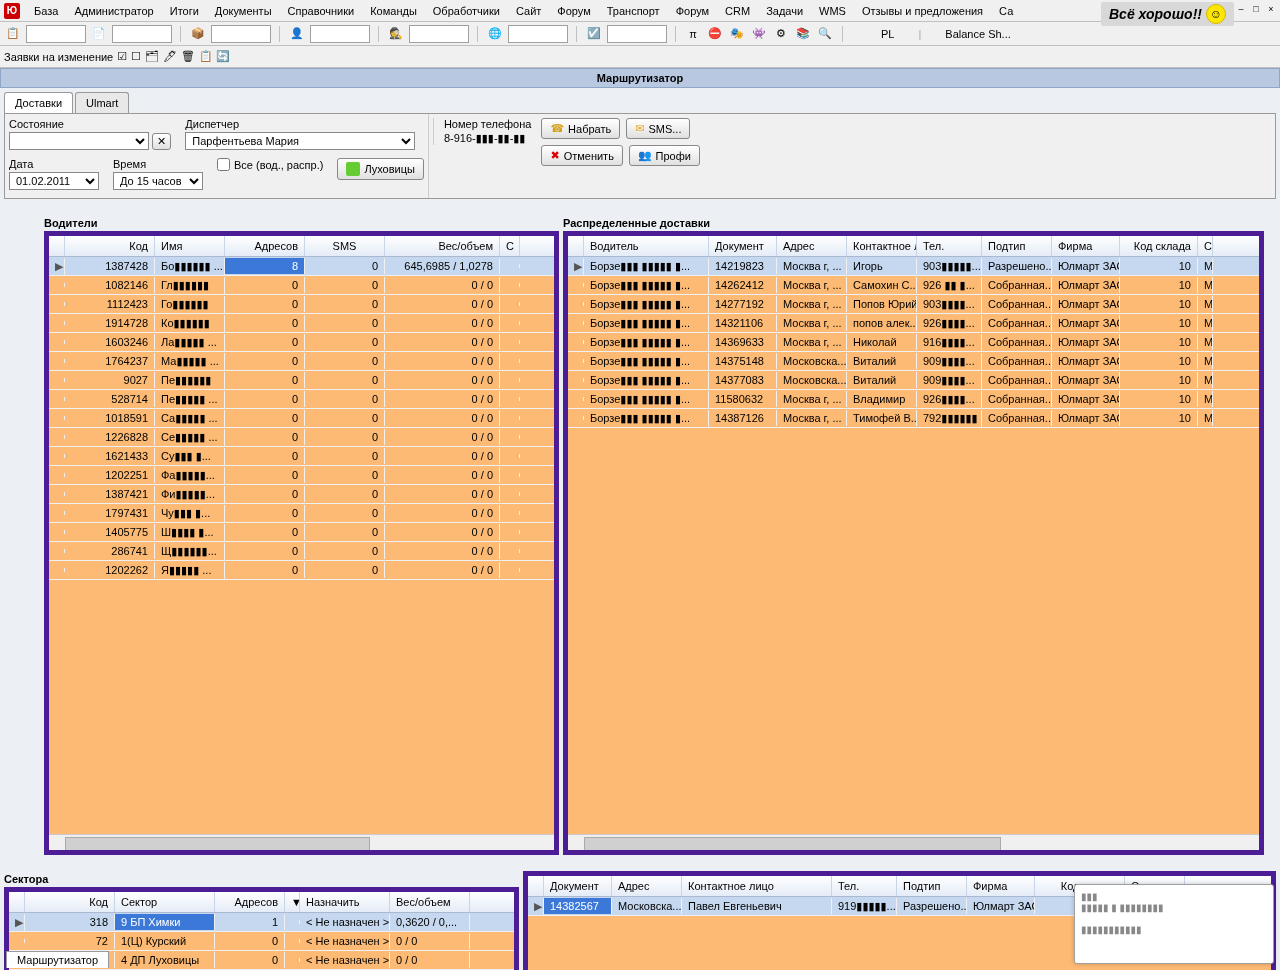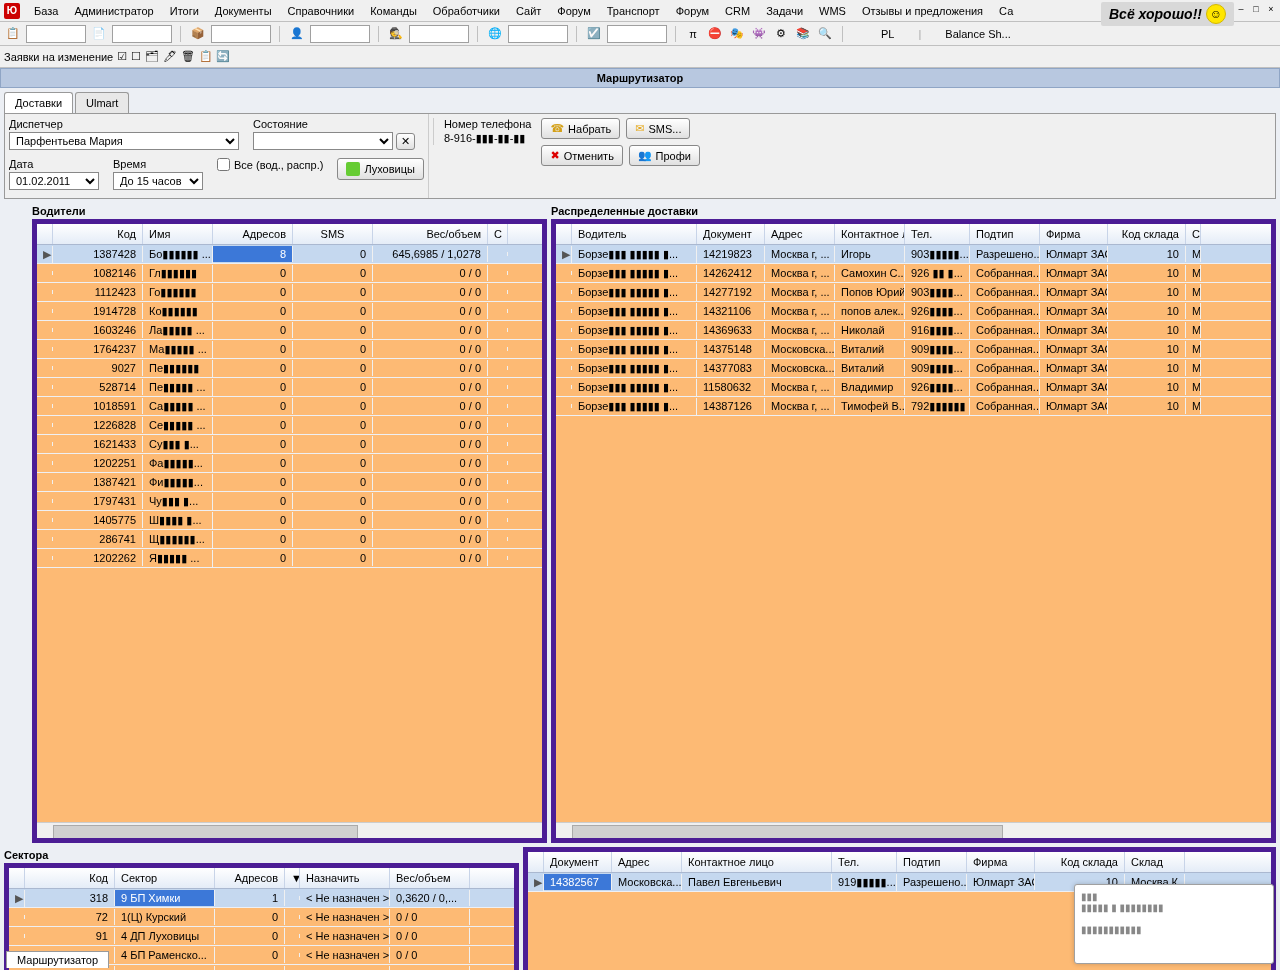--- a/index.html
+++ b/index.html
@@ -21,21 +21,21 @@
 .tab { padding: 4px 10px; border: 1px solid #999; border-bottom: none; background: #fff; margin-right: 2px; border-radius: 3px 3px 0 0; }
 .tab.inactive { background: #e8e8e8; }
 .filter-panel { display: flex; border: 1px solid #999; margin: 0 4px; background: #f0f0f0; }
 .filter-left { padding: 4px; border-right: 1px solid #ccc; }
 .filter-right { padding: 4px; display: flex; gap: 10px; align-items: flex-start; }
 .field-group { margin-bottom: 4px; }
 .field-label { display: block; font-size: 11px; margin-bottom: 2px; }
 select, input[type=text] { font-size: 11px; padding: 1px 2px; border: 1px solid #888; background: #fff; }
 .btn { display: inline-flex; align-items: center; gap: 4px; padding: 3px 8px; border: 1px solid #888; background: linear-gradient(#fff, #e0e0e0); border-radius: 3px; cursor: default; font-size: 11px; }
 .icon-sm { width: 14px; height: 14px; border-radius: 2px; display: inline-block; }
-.main-layout { display: flex; margin: 4px; gap: 4px; height: 640px; padding-left: 28px; }
+.main-layout { display: flex; margin: 16px; gap: 4px; height: 640px; padding-left: 28px; }
 .left-col { width: 515px; display: flex; flex-direction: column; }
 .right-col { flex: 1; display: flex; flex-direction: column; }
 .panel-title { font-weight: bold; padding: 2px 0; }
 .grid { border: 5px solid #4c1d95; background: #fdba74; flex: 1; overflow: hidden; position: relative; display: flex; flex-direction: column; }
 .grid-header { display: flex; background: linear-gradient(#fff, #e4ecf7); border-bottom: 1px solid #aab8d0; font-size: 11px; }
 .grid-header .gh { padding: 4px 6px; border-right: 1px solid #c8d4e8; white-space: nowrap; overflow: hidden; }
 .grid-body { flex: 1; overflow: auto; }
 .grid-row { display: flex; border-bottom: 1px solid #eef0f4; font-size: 11px; height: 19px; align-items: center; }
 .grid-row .gc { padding: 2px 6px; border-right: 1px solid #f0f0f0; white-space: nowrap; overflow: hidden; }
 .grid-row.sel-light { background: #c5d8ef; }
@@ -133,27 +133,27 @@
 
 <div class="tabs">
   <div class="tab"><span>Доставки</span></div>
   <div class="tab inactive"><span>Ulmart</span></div>
 </div>
 
 <div class="filter-panel">
   <div class="filter-left">
     <div style="display:flex;gap:14px">
       <div class="field-group">
-        <span class="field-label">Диспетчер</span>
-        <select style="width:230px"><option>Парфентьева Мария</option></select>
-      </div>
-      <div class="field-group">
         <span class="field-label">Состояние</span>
         <select style="width:140px"><option></option></select>
         <button class="btn" style="padding:1px 4px">✕</button>
+      </div>
+      <div class="field-group">
+        <span class="field-label">Диспетчер</span>
+        <select style="width:230px"><option>Парфентьева Мария</option></select>
       </div>
     </div>
     <div style="display:flex;gap:14px;align-items:flex-start;margin-top:4px">
       <div class="field-group">
         <span class="field-label">Дата</span>
         <select style="width:90px"><option>01.02.2011</option></select>
       </div>
       <div class="field-group">
         <span class="field-label">Время</span>
         <select style="width:90px"><option>До 15 часов</option></select>

